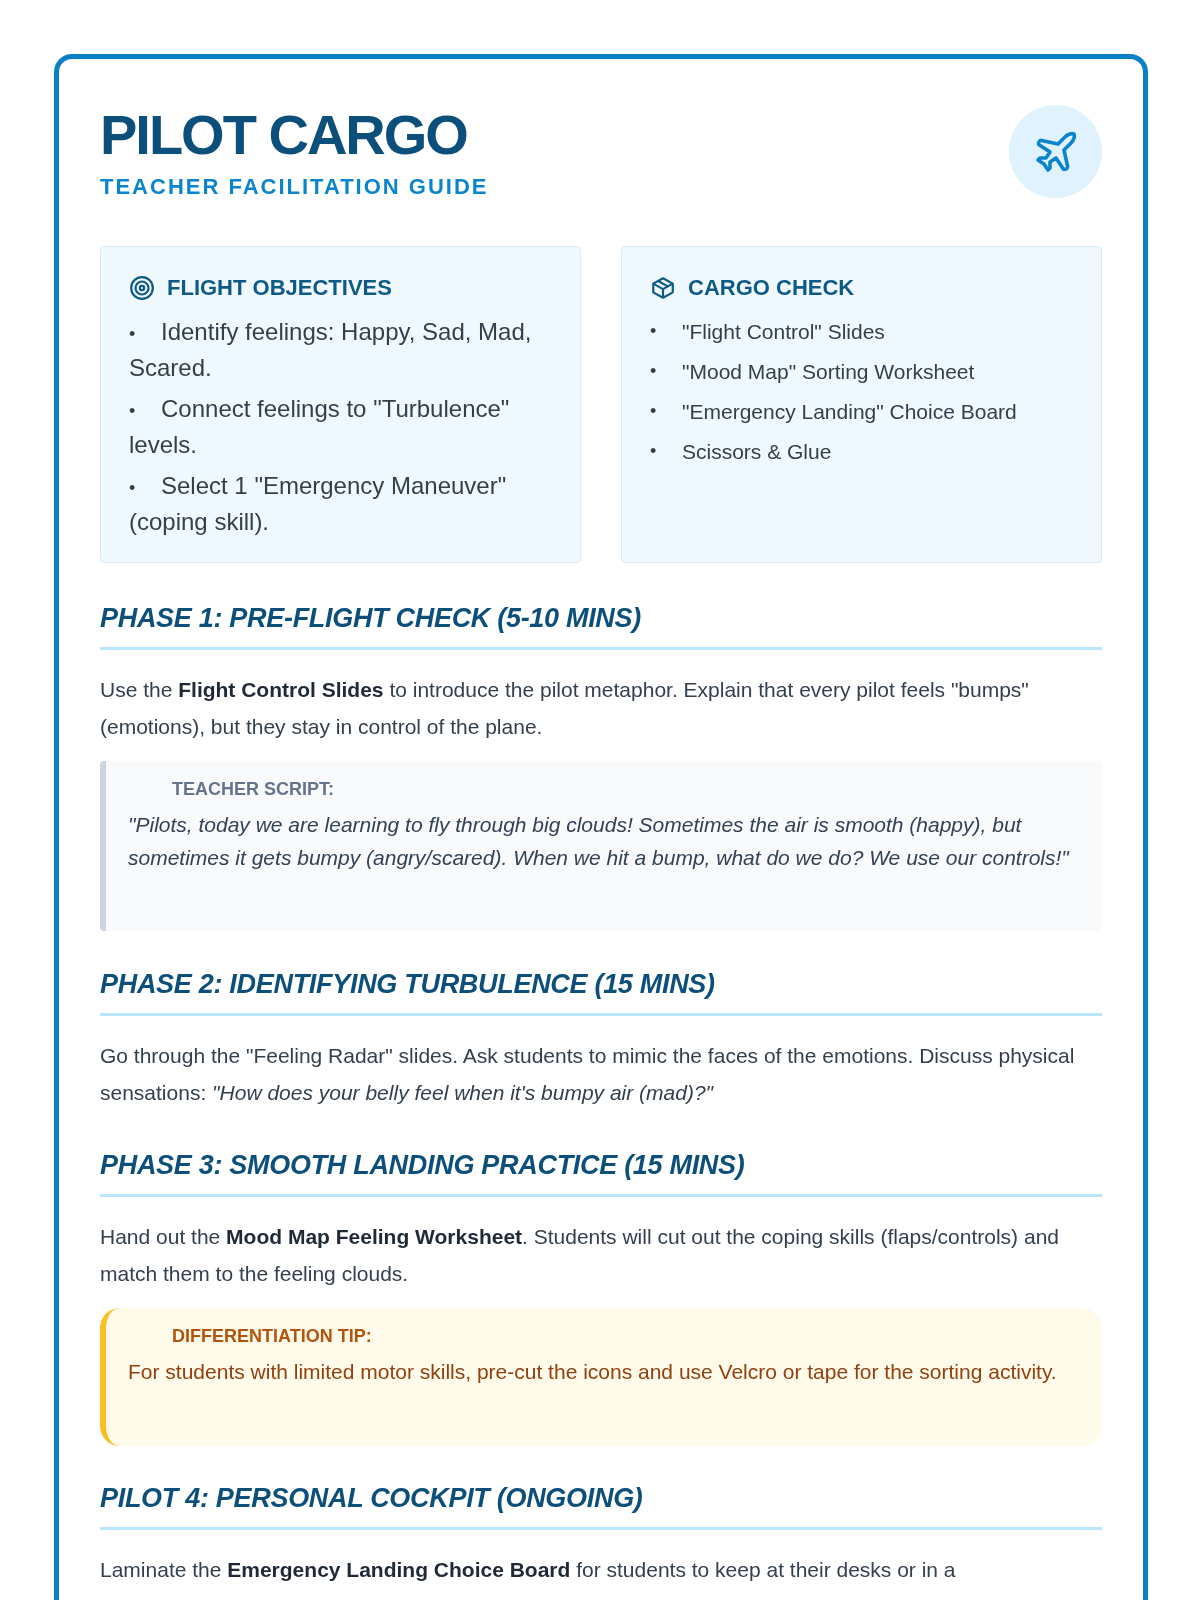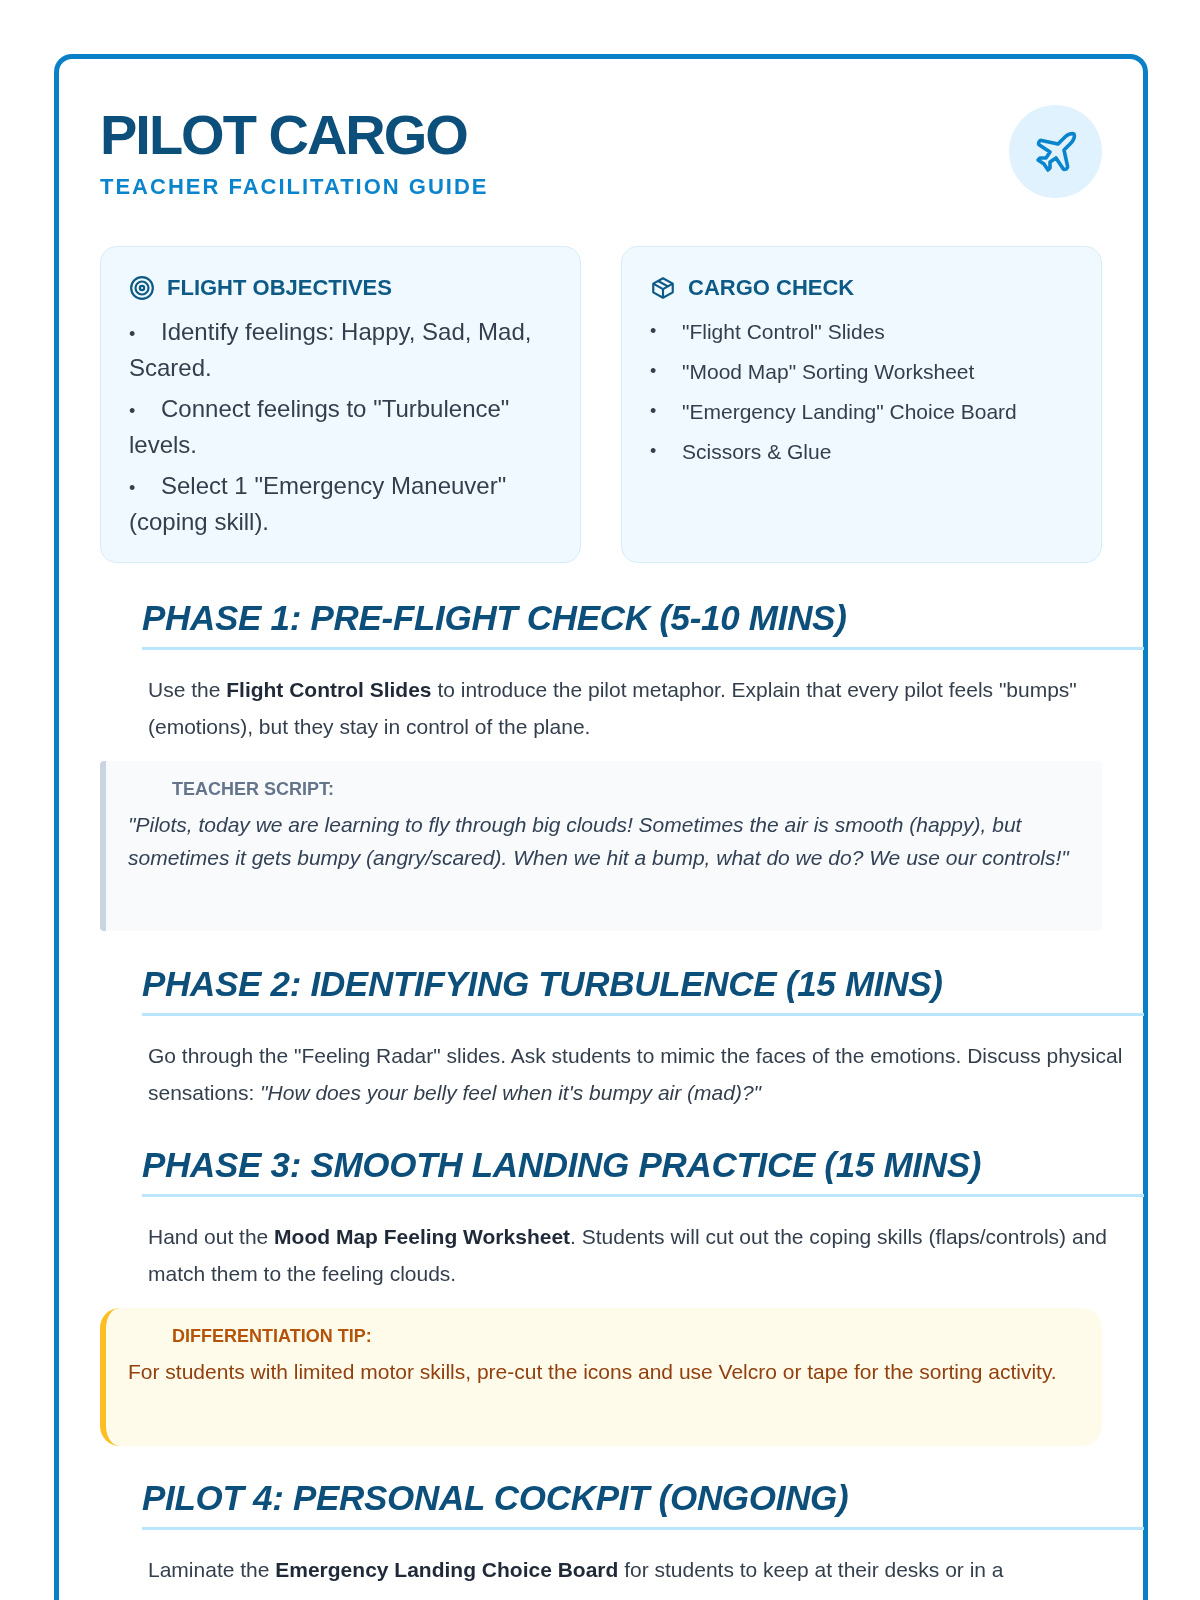--- a/index.html
+++ b/index.html
@@ -10,33 +10,33 @@
           box-sizing: border-box; background: #fff; }
   .inner { position: absolute; left: 41px; top: 0; width: 1002px; }
   .title { position: absolute; top: 44px; left: 0; font-size: 56px; font-weight: bold;
            color: #0d4f7b; letter-spacing: -2px; margin: 0; line-height: 64px; }
   .subtitle { position: absolute; top: 114px; left: 0; font-size: 22px; font-weight: bold;
               color: #0a84cc; letter-spacing: 2px; line-height: 28px; }
   .badge { position: absolute; top: 46px; right: 0; width: 93px; height: 93px; border-radius: 50%;
            background: #e0f2fe; display: flex; align-items: center; justify-content: center; }
   .boxes { position: absolute; top: 187px; left: 0; width: 1002px; display: flex; gap: 40px; }
   .box { flex: 1; height: 317px; background: #f0f9ff; border: 1px solid #d6ecfb;
-         border-radius: 17px; box-sizing: border-box; padding: 28px 28px; }
+         border-radius: 4px; box-sizing: border-box; padding: 28px 28px; }
   .box-head { display: flex; align-items: center; gap: 12px; font-size: 22px; font-weight: bold;
               color: #0d5a86; margin-bottom: 14px; }
   .box ul { margin: 0; padding: 0; list-style: none; }
   .obj li { font-size: 24px; line-height: 33px; margin-bottom: 8px; color: #343f4d; }
   .obj li::before { content: "•"; display: inline-block; width: 32px; font-size: 18px; }
   .cargo li { font-size: 21px; line-height: 33px; margin-bottom: 7px; color: #343f4d;
               padding-left: 32px; position: relative; }
   .cargo li::before { content: "•"; position: absolute; left: 0; font-size: 18px; }
-  .section-h { position: absolute; left: 0; width: 1002px; font-size: 35px; font-weight: bold;
+  .section-h { position: absolute; left: 0; width: 1002px; font-size: 27px; font-weight: bold;
                font-style: italic; color: #0d4f7b; line-height: 34px; padding-bottom: 12px;
-               border-bottom: 3px solid #bae6fd; letter-spacing: -0.3px; margin-left: 42px; }
-  .para { position: absolute; left: 0; width: 1002px; font-size: 21px; line-height: 37px; color: #343f4d; margin-left: 48px; }
+               border-bottom: 3px solid #bae6fd; letter-spacing: -0.3px; }
+  .para { position: absolute; left: 0; width: 1002px; font-size: 21px; line-height: 37px; color: #343f4d; }
   .para b { color: #1f2937; }
   .para i { color: #343f4d; }
   .callout { position: absolute; left: 0; width: 1002px; border-left: 6px solid #cbd5e1;
              background: #f8fafc; box-sizing: border-box; padding: 18px 22px; border-radius: 4px; }
   .callout-label { font-size: 18px; font-weight: bold; color: #64748b; margin-bottom: 8px; margin-left: 44px; }
   .callout-text { font-size: 21px; line-height: 33px; font-style: italic; color: #334155; }
   .tip { border-left-color: #fbbf24; background: #fffbeb; border-radius: 20px; }
   .tip .callout-label { color: #b45309; }
   .tip .callout-text { font-style: normal; color: #92400e; line-height: 34px; }
 </style>

